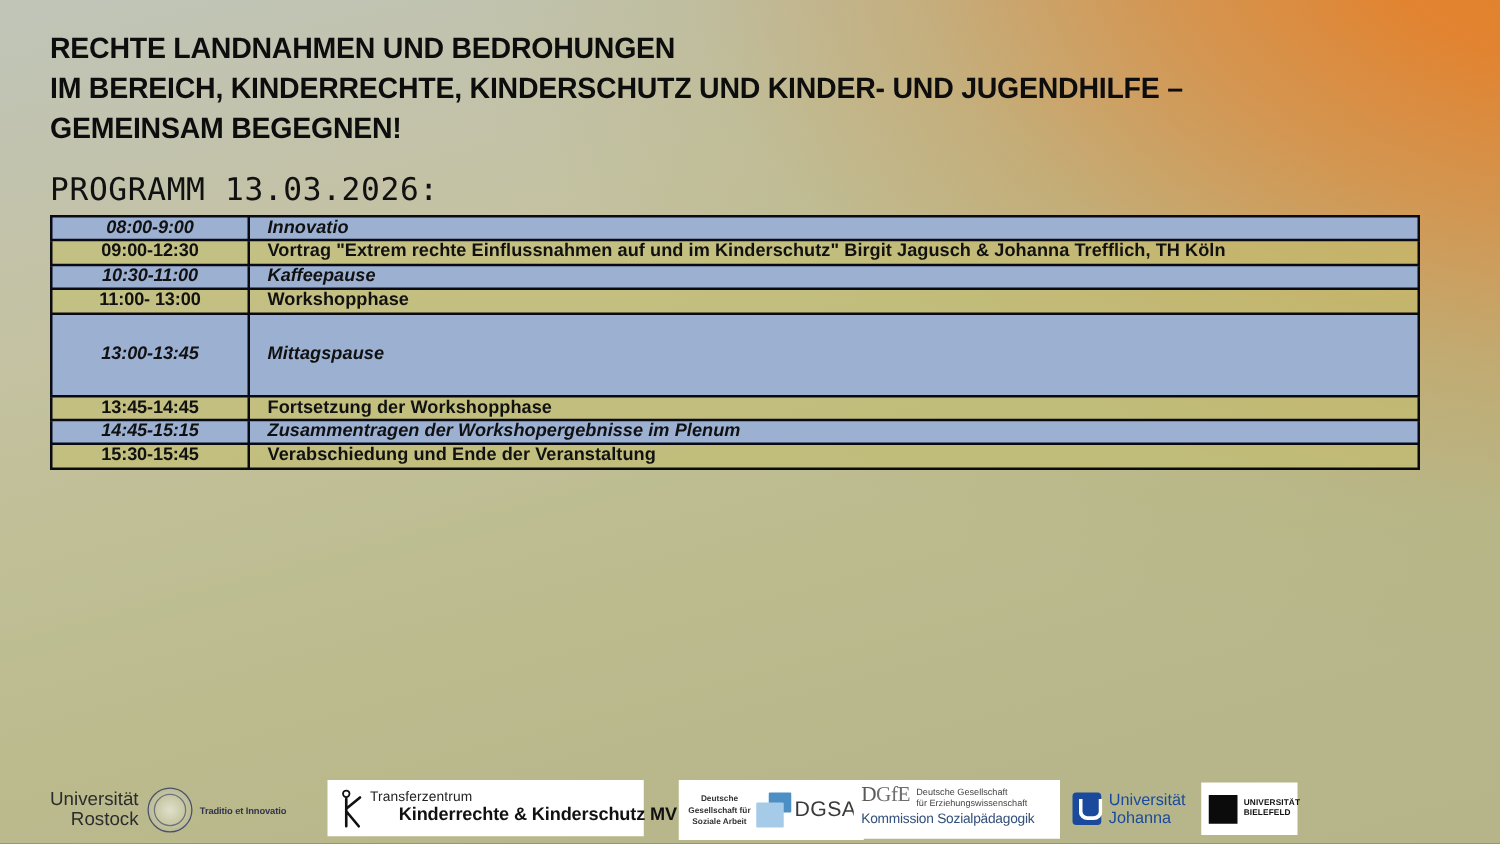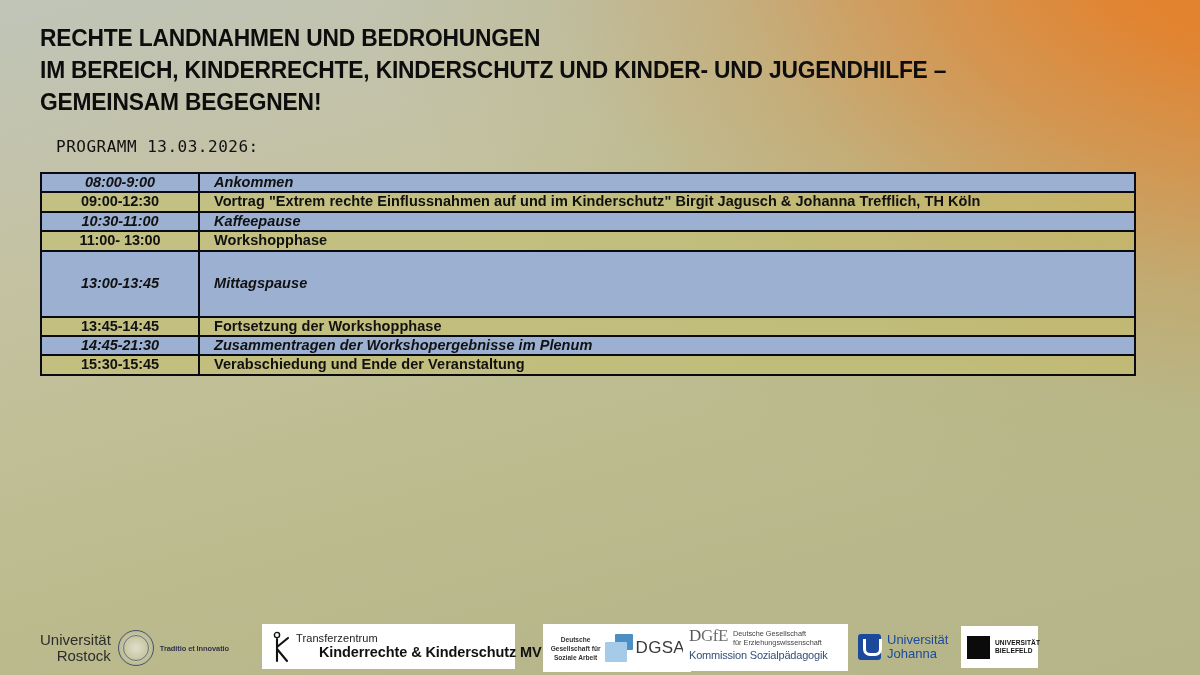--- a/index.html
+++ b/index.html
@@ -48,25 +48,24 @@
     line-height: 32px;
     white-space: nowrap;
     transform: scaleX(0.97);
     transform-origin: left center;
   }
   .programm-line {
     position: absolute;
     left: 40px;
     top: 137px;
     font-family: "DejaVu Sans Mono", "Liberation Mono", monospace;
-    font-size: 16px;
+    font-size: 25px;
     color: #111;
     letter-spacing: 0.5px;
     white-space: nowrap;
-    margin-left: 16px;
   }
 
   
   .schedule {
     position: absolute;
     left: 40px;
     top: 172px;
     width: 1096px;
     border-collapse: collapse;
     table-layout: fixed;
@@ -222,21 +221,21 @@
     <div class="title-line">IM BEREICH, KINDERRECHTE, KINDERSCHUTZ UND KINDER- UND JUGENDHILFE –</div>
     <div class="title-line">GEMEINSAM BEGEGNEN!</div>
   </div>
 
   <div class="programm-line">PROGRAMM 13.03.2026:</div>
 
   <table class="schedule">
     <tbody>
       <tr class="blue">
         <td class="time">08:00-9:00</td>
-        <td class="task">Ankommen</td>
+        <td class="task">Innovatio</td>
       </tr>
       <tr class="khaki">
         <td class="time">09:00-12:30</td>
         <td class="task">Vortrag "Extrem rechte Einflussnahmen auf und im Kinderschutz" Birgit Jagusch &amp; Johanna Trefflich, TH Köln</td>
       </tr>
       <tr class="blue">
         <td class="time">10:30-11:00</td>
         <td class="task">Kaffeepause</td>
       </tr>
       <tr class="khaki">
@@ -245,21 +244,21 @@
       </tr>
       <tr class="blue">
         <td class="time" style="height:64px">13:00-13:45</td>
         <td class="task">Mittagspause</td>
       </tr>
       <tr class="khaki">
         <td class="time">13:45-14:45</td>
         <td class="task">Fortsetzung der Workshopphase</td>
       </tr>
       <tr class="blue">
-        <td class="time">14:45-21:30</td>
+        <td class="time">14:45-15:15</td>
         <td class="task"> Zusammentragen der Workshopergebnisse im Plenum</td>
       </tr>
       <tr class="khaki">
         <td class="time">15:30-15:45</td>
         <td class="task">Verabschiedung und Ende der Veranstaltung</td>
       </tr>
     </tbody>
   </table>
 
   <div class="logos">

